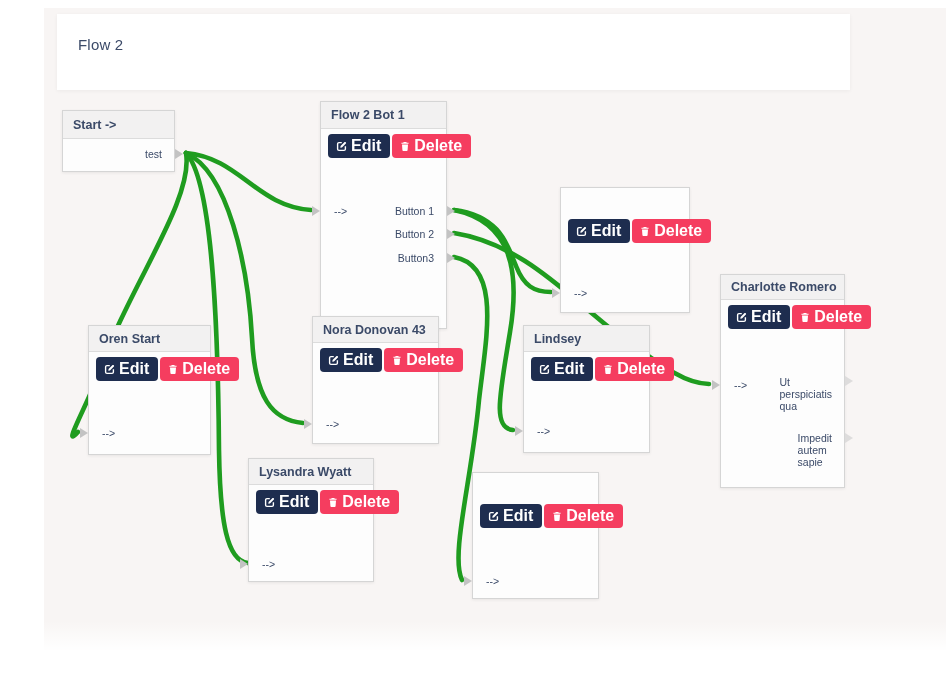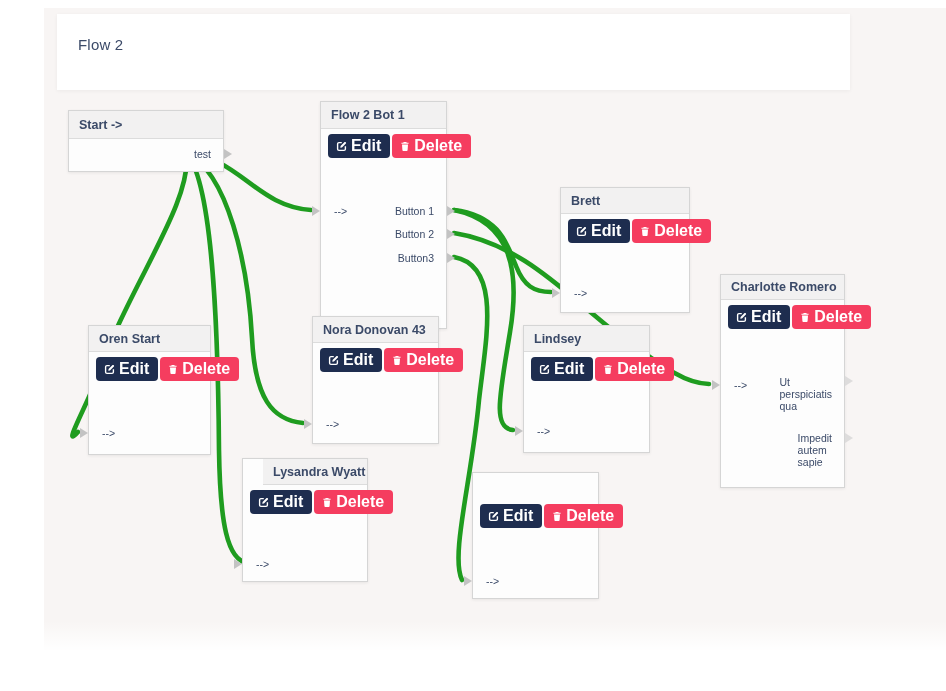--- a/index.html
+++ b/index.html
@@ -55,21 +55,21 @@
         <path d="M142,145 C196,150 212,198 267,202" stroke="#1f9c1f" stroke-width="4.6"></path>
         <path d="M142,145 C150,192 84,280 56,362 C46,392 16,444 34,424" stroke="#1f9c1f" stroke-width="4.6"></path>
         <path d="M142,145 C184,164 204,257 208,330 C211,390 228,412 259,415" stroke="#1f9c1f" stroke-width="4.6"></path>
         <path d="M142,145 C168,172 174,312 175,442 C176,514 183,553 204,555" stroke="#1f9c1f" stroke-width="4.6"></path>
         <path d="M410,202 C458,208 464,240 472,258 C480,278 490,284 507,284" stroke="#1f9c1f" stroke-width="4.6"></path>
         <path d="M410,202 C468,214 476,264 466,324 C456,386 448,420 469,422" stroke="#1f9c1f" stroke-width="4.6"></path>
         <path d="M410,225 C478,236 522,286 572,325 C622,361 642,376 665,376" stroke="#1f9c1f" stroke-width="4.6"></path>
         <path d="M410,249 C458,258 442,330 435,392 C428,470 406,548 418,572" stroke="#1f9c1f" stroke-width="4.6"></path>
       </svg>
     <div id="nodes">
-        <div class="node" style="left: 24px; top: 102px; width: 156px; height: 62px;">
+        <div class="node" style="left: 18px; top: 102px; width: 113px; height: 62px;">
           <div class="node-header" style="height: 28px;">Start -&gt;</div>
           <div class="port out" style="top: 34px;">
             <span>test</span>
             <span class="arrow"></span>
           </div>
         </div>
         <div class="node" style="left: 276px; top: 93px; width: 127px; height: 228px;">
           <div class="node-header" style="height: 27px;">Flow 2 Bot 1</div>
           <div class="btn-row" style="top: 32px;">
             <button class="btn" style="background: rgb(30, 45, 79);">
@@ -97,21 +97,20 @@
           <div class="port out" style="top: 123px;">
             <span>Button 2</span>
             <span class="arrow"></span>
           </div>
           <div class="port out" style="top: 147px;">
             <span>Button3</span>
             <span class="arrow"></span>
           </div>
         </div>
         <div class="node" style="left: 516px; top: 179px; width: 130px; height: 126px;">
-          <div class="node-header" style="height: 26px;">Brett</div>
           <div class="btn-row" style="top: 31px;">
             <button class="btn" style="background: rgb(30, 45, 79);">
               <svg width="11" height="11" viewBox="0 0 12 12">
                 <path fill="#fff" d="M1 3.2C1 2 2 1 3.2 1h3.1v1.5H3.2c-.4 0-.7.3-.7.7v5.6c0 .4.3.7.7.7h5.6c.4 0 .7-.3.7-.7V5.7H11v3.1c0 1.2-1 2.2-2.2 2.2H3.2C2 11 1 10 1 8.8V3.2z"></path>
                 <path fill="#fff" d="M10.8 1.6l-.4-.4c-.3-.3-.8-.3-1.1 0L5 5.5l-.3 1.8 1.8-.3 4.3-4.3c.3-.3.3-.8 0-1.1z"></path>
               </svg>
               <span>Edit</span>
             </button>
             <button class="btn" style="background: rgb(245, 61, 95);">
               <svg width="10" height="11" viewBox="0 0 12 13">
@@ -212,21 +211,21 @@
                 <path fill="#fff" d="M4.4 1h3.2l.5.9H10.3v1.2H1.7V1.9h2.2L4.4 1zM2.4 4h7.2l-.5 7c-.1.6-.5 1-1 1H3.9c-.5 0-.9-.4-1-1l-.5-7z"></path>
               </svg>
               <span>Delete</span>
             </button>
           </div>
           <div class="port in" style="top: 96px;">
             <span class="arrow"></span>
             <span>--&gt;</span>
           </div>
         </div>
-        <div class="node" style="left: 198px; top: 450px; width: 126px; height: 124px; padding-left: 20px;">
+        <div class="node" style="left: 204px; top: 450px; width: 126px; height: 124px;">
           <div class="node-header" style="height: 26px;">Lysandra Wyatt</div>
           <div class="btn-row" style="top: 31px;">
             <button class="btn" style="background: rgb(30, 45, 79);">
               <svg width="11" height="11" viewBox="0 0 12 12">
                 <path fill="#fff" d="M1 3.2C1 2 2 1 3.2 1h3.1v1.5H3.2c-.4 0-.7.3-.7.7v5.6c0 .4.3.7.7.7h5.6c.4 0 .7-.3.7-.7V5.7H11v3.1c0 1.2-1 2.2-2.2 2.2H3.2C2 11 1 10 1 8.8V3.2z"></path>
                 <path fill="#fff" d="M10.8 1.6l-.4-.4c-.3-.3-.8-.3-1.1 0L5 5.5l-.3 1.8 1.8-.3 4.3-4.3c.3-.3.3-.8 0-1.1z"></path>
               </svg>
               <span>Edit</span>
             </button>
             <button class="btn" style="background: rgb(245, 61, 95);">

